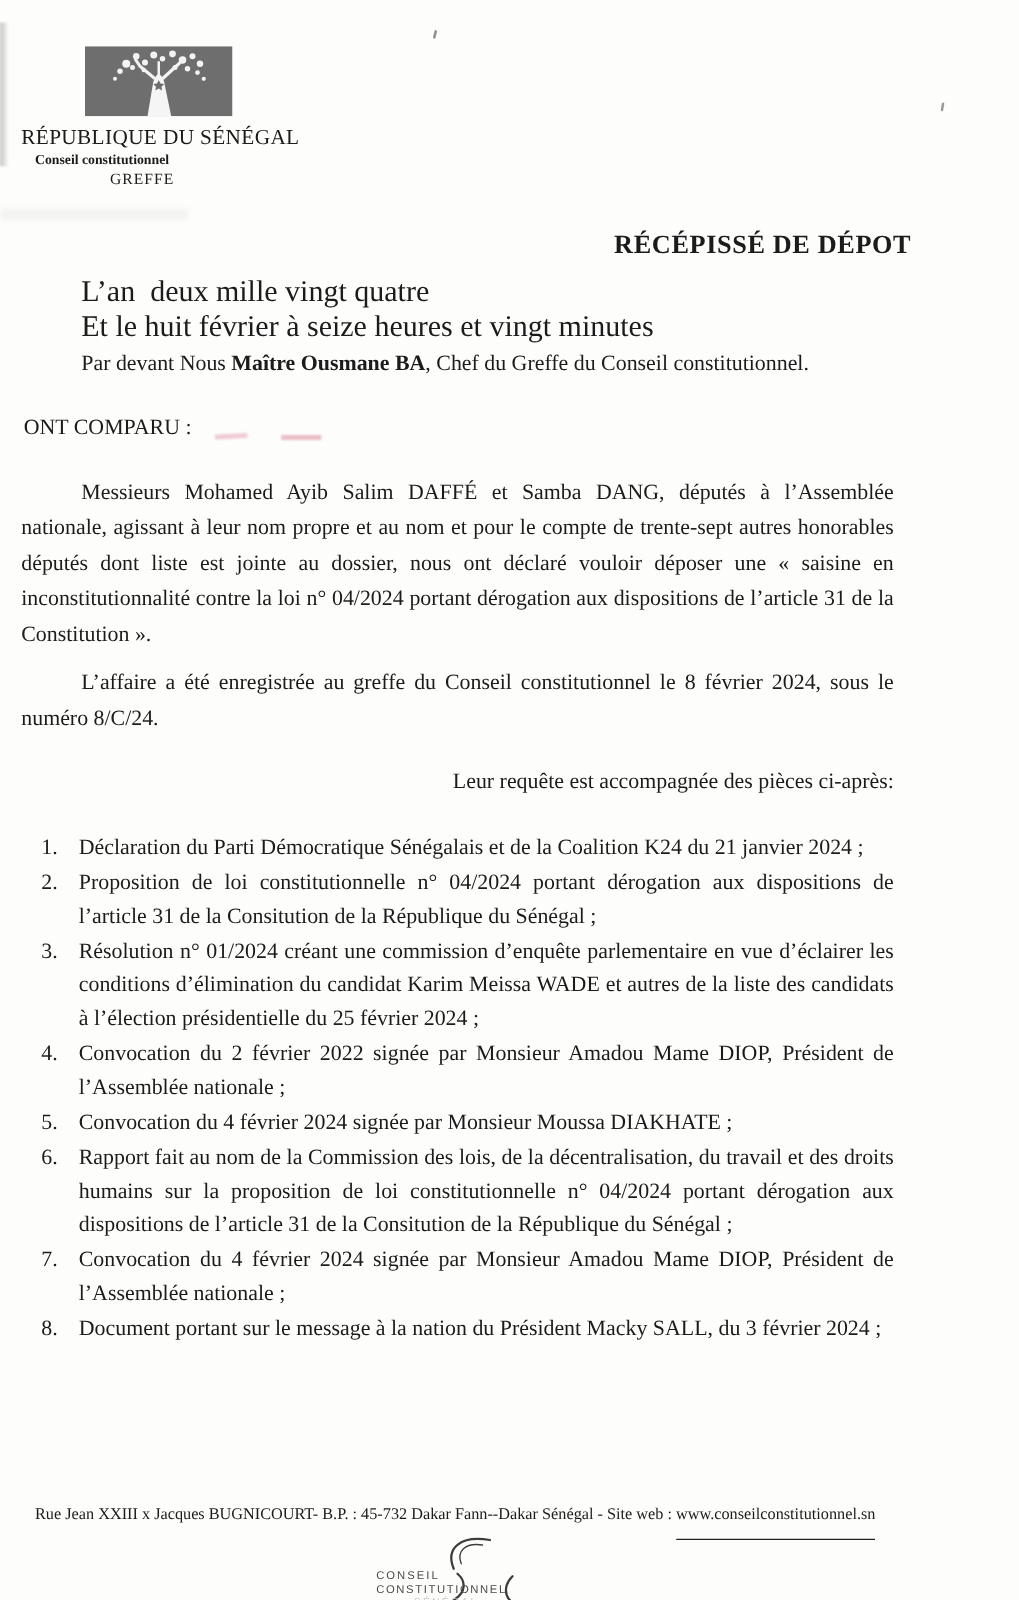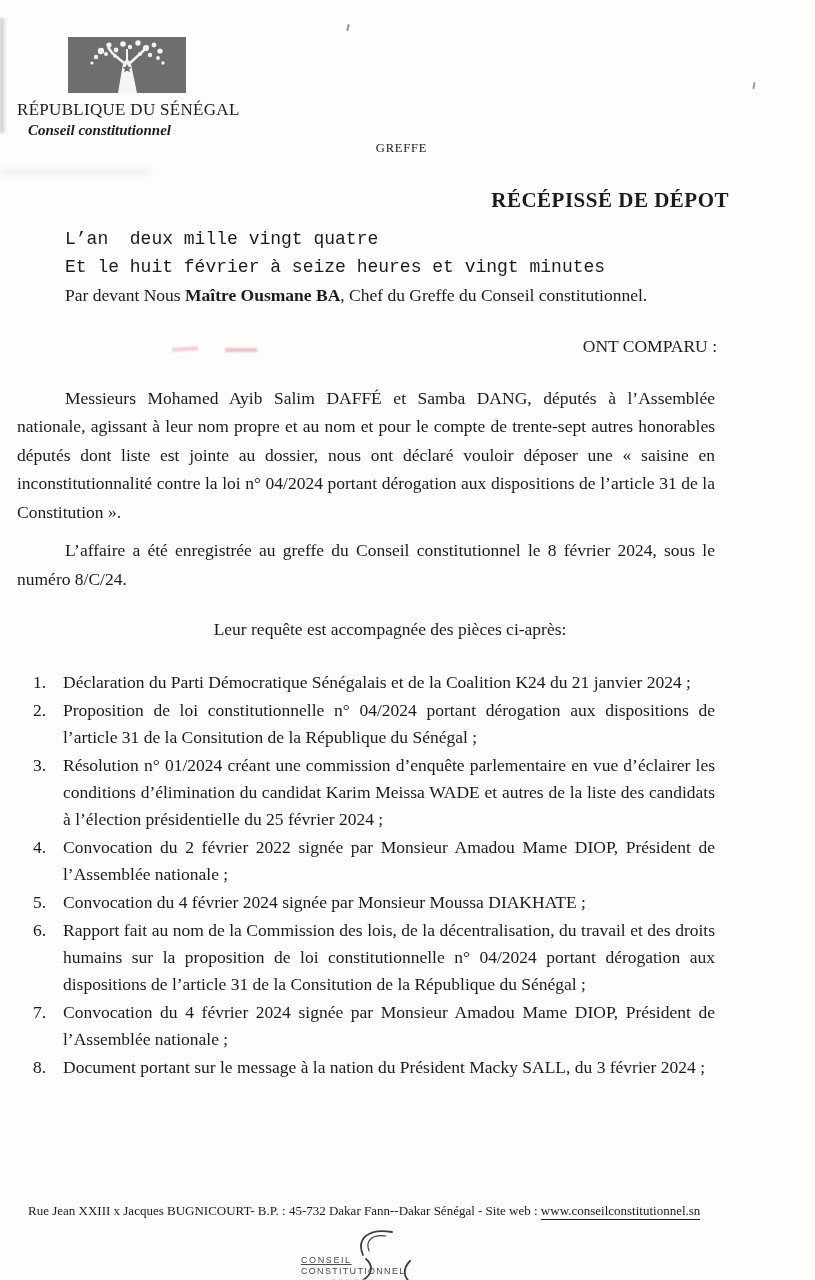--- a/index.html
+++ b/index.html
@@ -11,44 +11,44 @@
     box-sizing:border-box;
     padding:0 100px 0 17px;
     overflow:hidden;
     font-family:"Liberation Serif", serif;
     color:#1b1b1b;
   }
   
   .logo-box { margin:37px 0 0 51px; width:118px; height:56px; display:block; }
   .republic { margin:7px 0 0 0; font-size:17px; letter-spacing:.3px; }
   .motto    { margin:2px 0 0 19px; font-size:12.5px; font-weight:600; }
-  .institution { margin:2px 0 0 11px; font-size:15px; font-weight:bold;font-style:italic; }
-  .office   { margin:2px 0 16px 71px; font-size:12.5px; letter-spacing:.8px;text-align:center; }
+  .institution { margin:2px 0 0 11px; font-size:11px; font-weight:bold; }
+  .office   { margin:2px 0 16px 71px; font-size:12.5px; letter-spacing:.8px; }
   
   .title-row { text-align:right; margin-top:32px; transform:translateX(14px); }
   .doc-title { display:inline-block; font-size:21px; font-weight:bold; letter-spacing:.5px; }
   
-  .pre-line { margin:0; text-indent:48px; font-size:18px; line-height:28px; white-space:pre-wrap;font-family:Liberation Mono, monospace; }
+  .pre-line { margin:0; text-indent:48px; font-size:24px; line-height:28px; white-space:pre-wrap; }
   .pre-first { margin-top:12px; }
   .para { margin:0; text-indent:48px; font-size:17.5px; line-height:28.5px; text-align:justify; }
-  .section-heading { text-align:right; margin-top:26px; font-size:17.5px; transform:translateX(2px); }
+  .section-heading { text-align:left; margin-top:26px; font-size:17.5px; transform:translateX(2px); }
   .p-comparu { margin-top:27px; }
   .p-affaire { margin-top:10px; }
-  .p-pieces-intro { margin-top:22px; text-align:center; }
+  .p-pieces-intro { margin-top:22px; text-align:right; }
   ol.pieces { margin:25px 0 0 0; padding:0; list-style:none; font-size:17.5px; }
   ol.pieces li { position:relative; padding-left:46px; text-align:justify; line-height:27px; margin-bottom:1px; }
   ol.pieces li .num { position:absolute; left:16px; top:0; }
   
   .footer { position:absolute; left:28px; top:1203px; font-size:13px; white-space:nowrap; }
-  .footer .site-url { border-bottom:1px solid #222; padding-bottom:1px; }
+  .footer .site-url { border-bottom:1px solid #222; padding-bottom:13px; }
   
   .stamp { position:absolute; left:293px; top:1227px; width:160px; height:55px;
            font-family:"Liberation Sans", sans-serif; color:#4a4a4a; }
   .stamp svg { position:absolute; left:0; top:0; }
-  .stamp .s1 { position:absolute; left:8px;  top:28px; font-size:9px;  letter-spacing:1.6px;text-decoration:underline; }
+  .stamp .s1 { position:absolute; left:8px;  top:28px; font-size:9px;  letter-spacing:1.6px; }
   .stamp .s2 { position:absolute; left:8px;  top:39px; font-size:9px;  letter-spacing:1.3px; }
   .stamp .s3 { position:absolute; left:38px; top:50px; font-size:8px;  letter-spacing:2px; color:#c7c4c0; }
   
   .artifact { position:absolute; pointer-events:none; }
   .edge-shadow { left:0; top:18px; width:7px; height:115px;
                  background:linear-gradient(90deg, rgba(90,90,90,.35), rgba(90,90,90,0)); filter:blur(1px); }
   .header-smear { left:0; top:167px; width:150px; height:9px; background:rgba(60,60,60,.05); filter:blur(2px); }
   .tick-1 { left:347px; top:24px; width:2px; height:7px; background:#8f8f8f; transform:rotate(14deg); border-radius:2px; }
   .tick-2 { left:753px; top:82px; width:2px; height:7px; background:#9a9a9a; transform:rotate(10deg); border-radius:2px; }
   .pink-smudge-a { left:172px; top:347px; width:26px; height:4px; background:rgba(214,110,135,.35); filter:blur(1px); transform:rotate(-3deg); }

